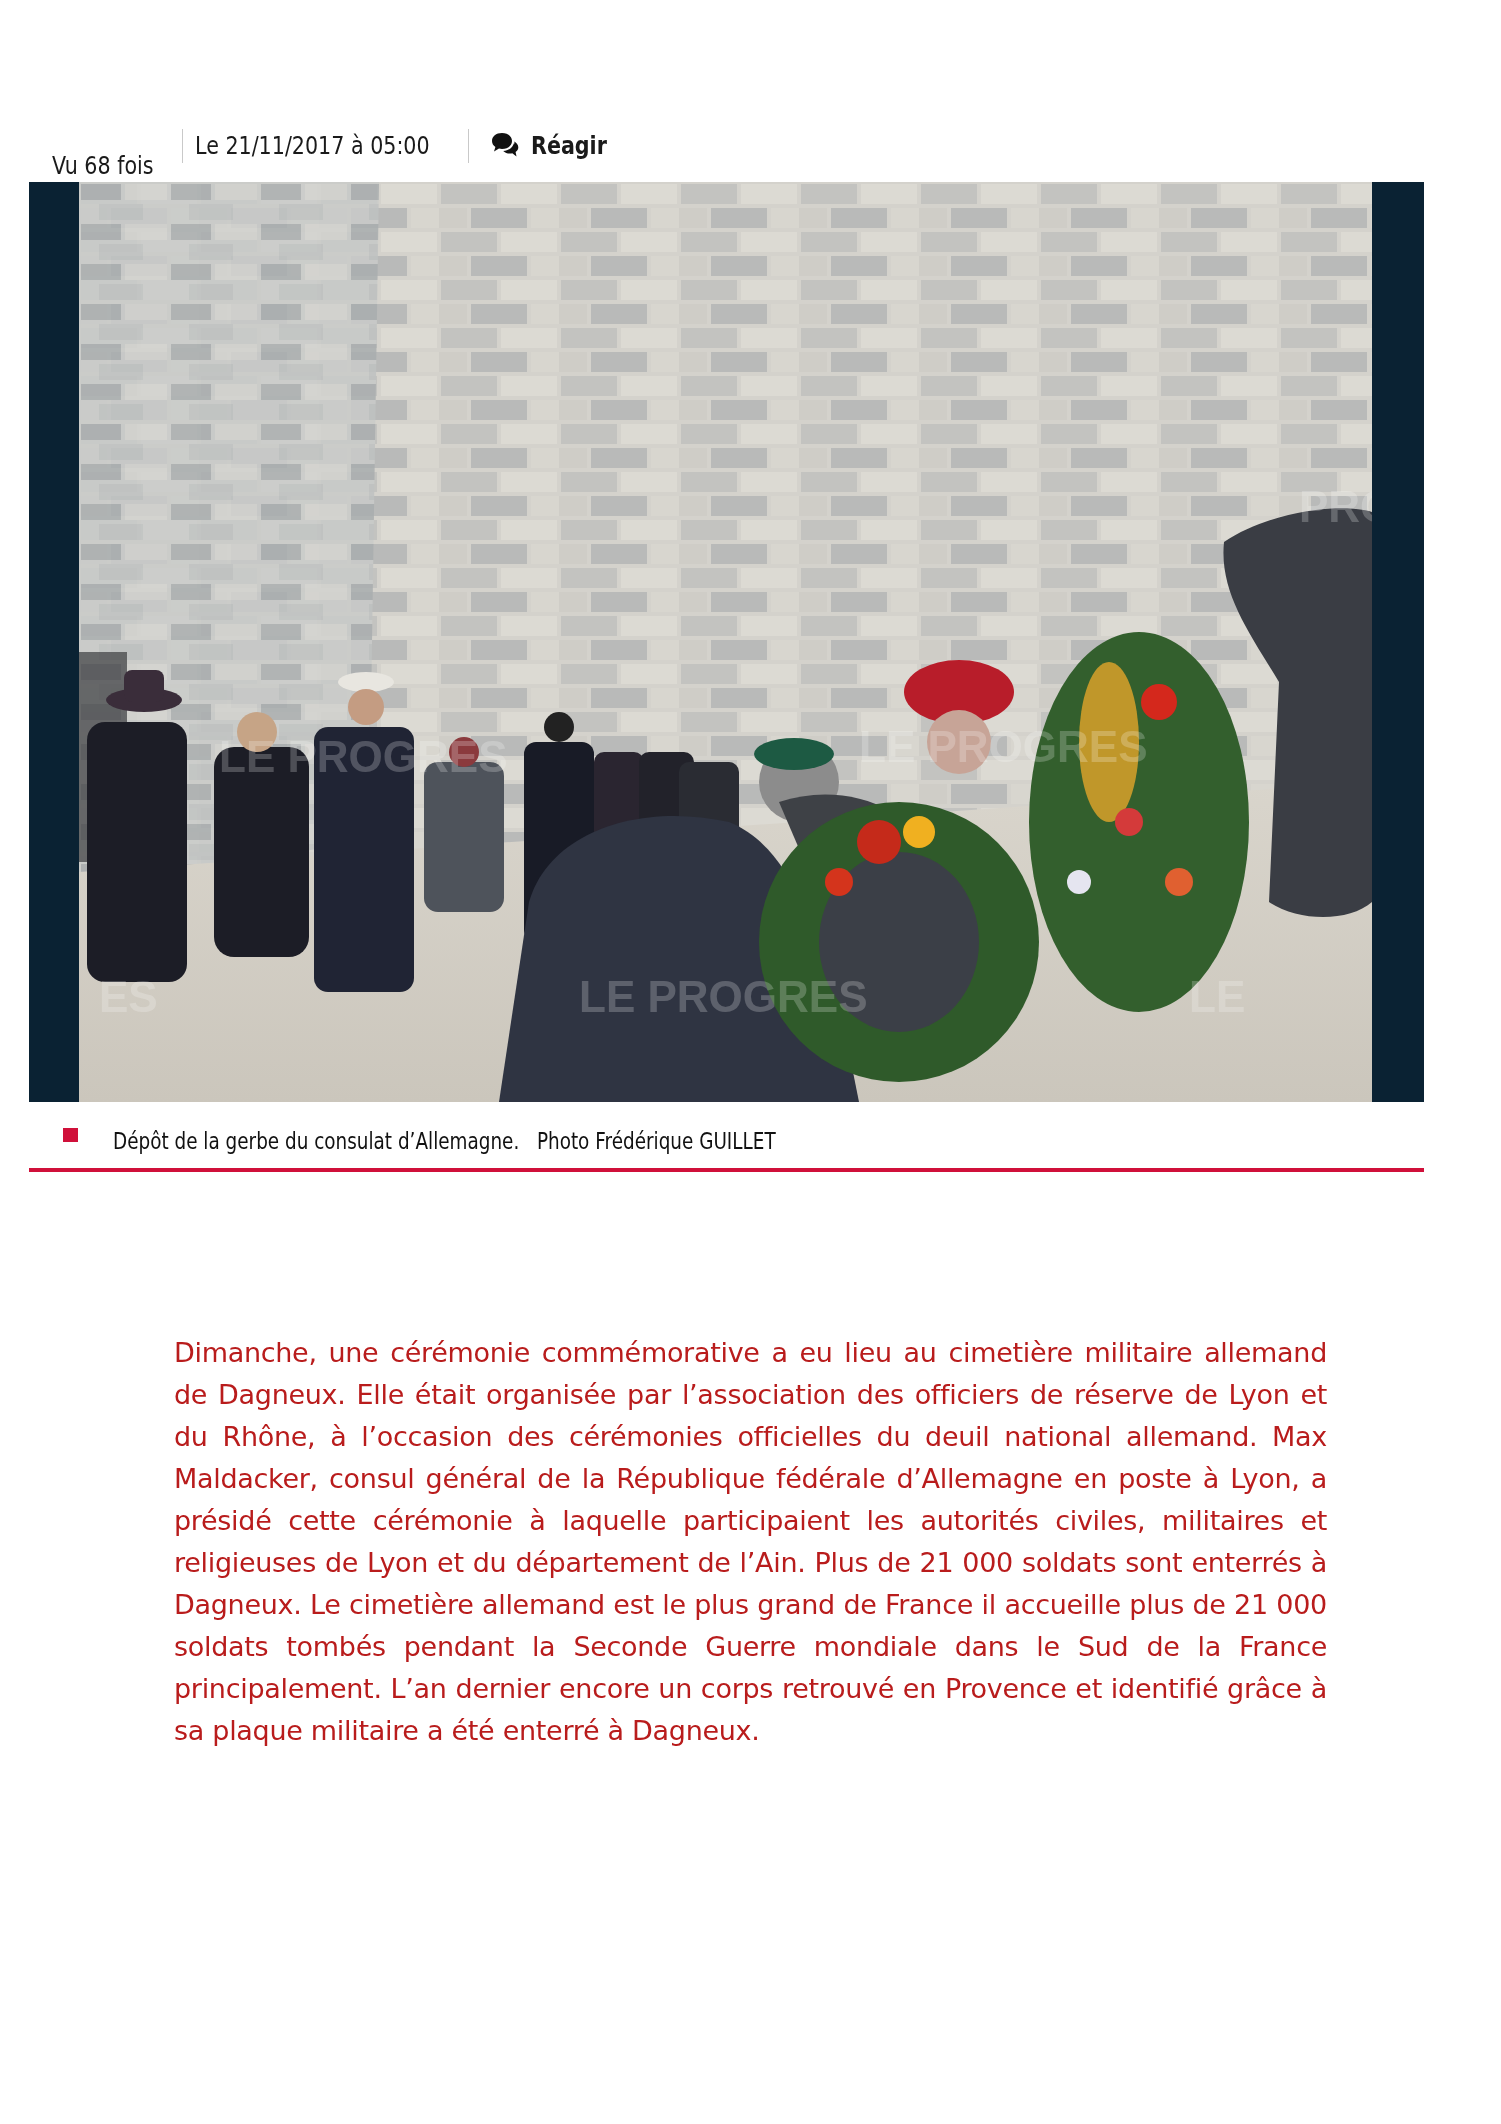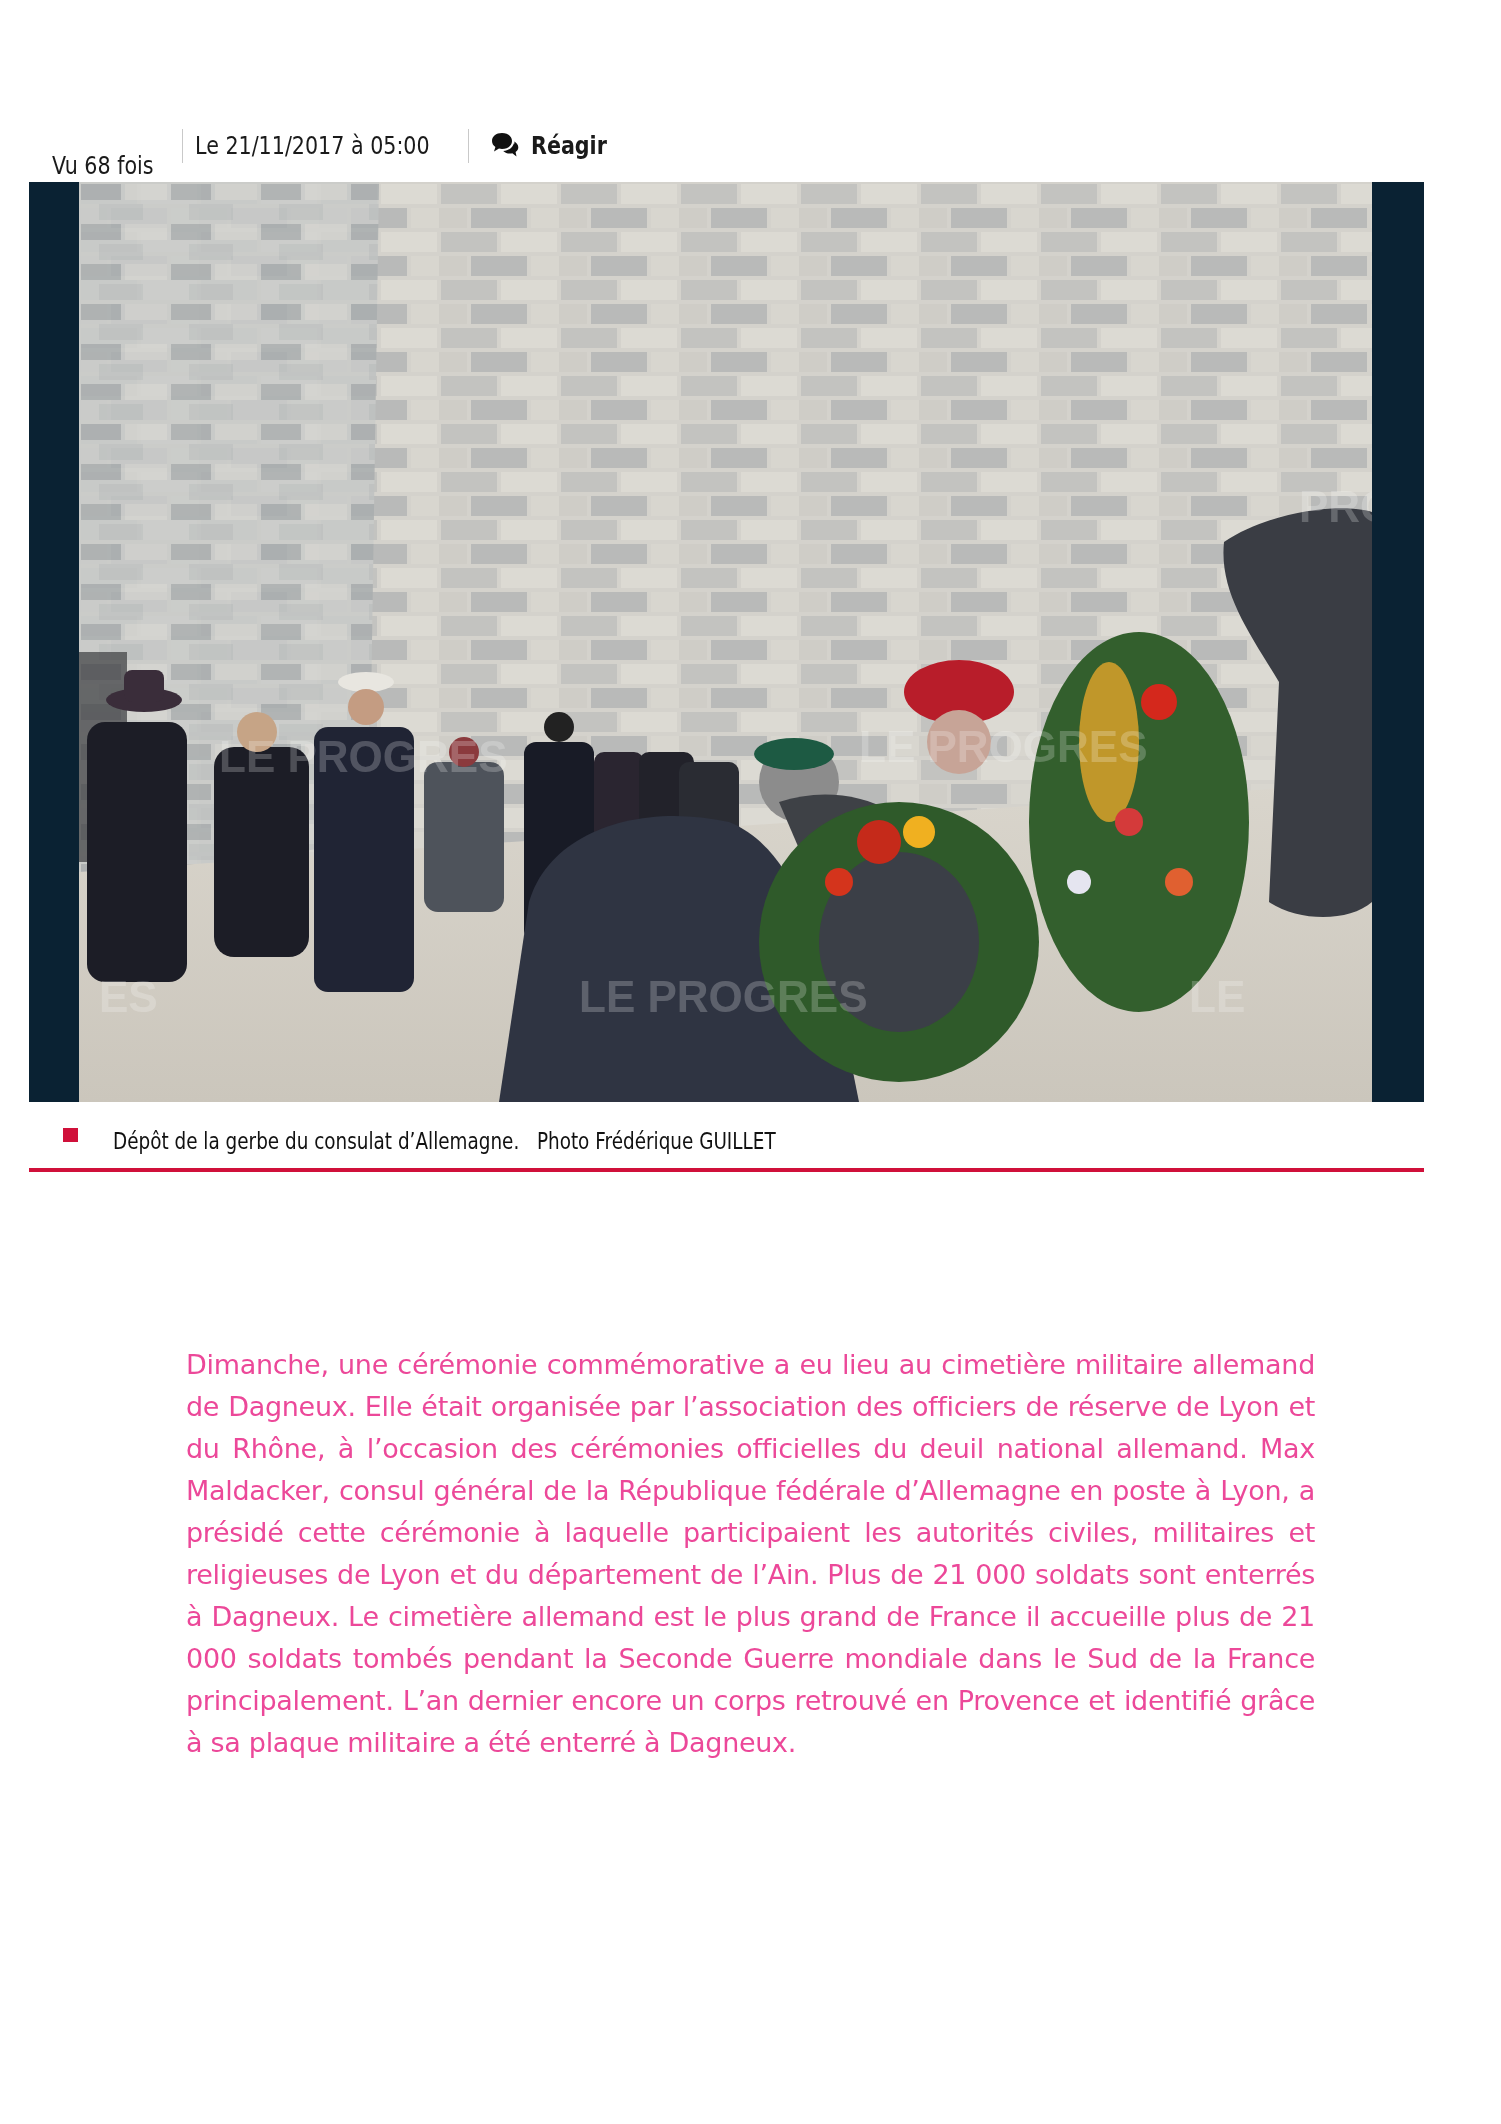--- a/index.html
+++ b/index.html
@@ -26,22 +26,22 @@
   
   .caption { position: absolute; left: 63px; top: 1128px; height: 30px; display: flex; align-items: flex-start; }
   .caption .bullet { width: 15px; height: 14px; background: #d0103a; }
   .caption .text { margin-left: 35px; font-size: 23px; white-space: nowrap;
                    display: inline-block; transform: scaleX(0.8); transform-origin: left center; }
   .caption .credit { margin-left: 22px; }
   .rule { position: absolute; left: 29px; top: 1168px; width: 1395px; height: 4px; background: #d0103a; }
 
   
   .article { position: absolute; left: 174px; top: 1332px; width: 1153px; }
-  .article p { margin: 12px; font-size: 27px; line-height: 42px; text-align: justify; text-align-last: left;
-               color: #ec4899; letter-spacing: -0.3px; }
+  .article p { margin: 0; font-size: 27px; line-height: 42px; text-align: justify; text-align-last: left;
+               color: #b91c1c; letter-spacing: -0.3px; }
 </style>
 </head>
 <body>
 
 <div class="meta">
   <span class="views">
     <span class="txt">Vu 68 fois</span>
   </span>
   <span class="sep"></span>
   <span class="date">

